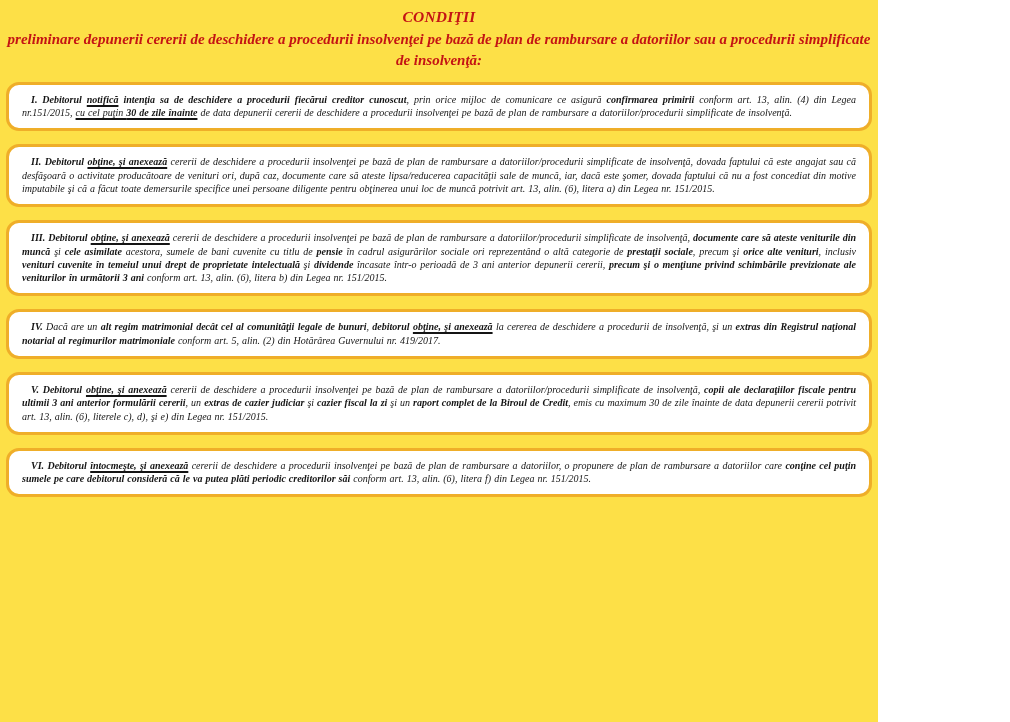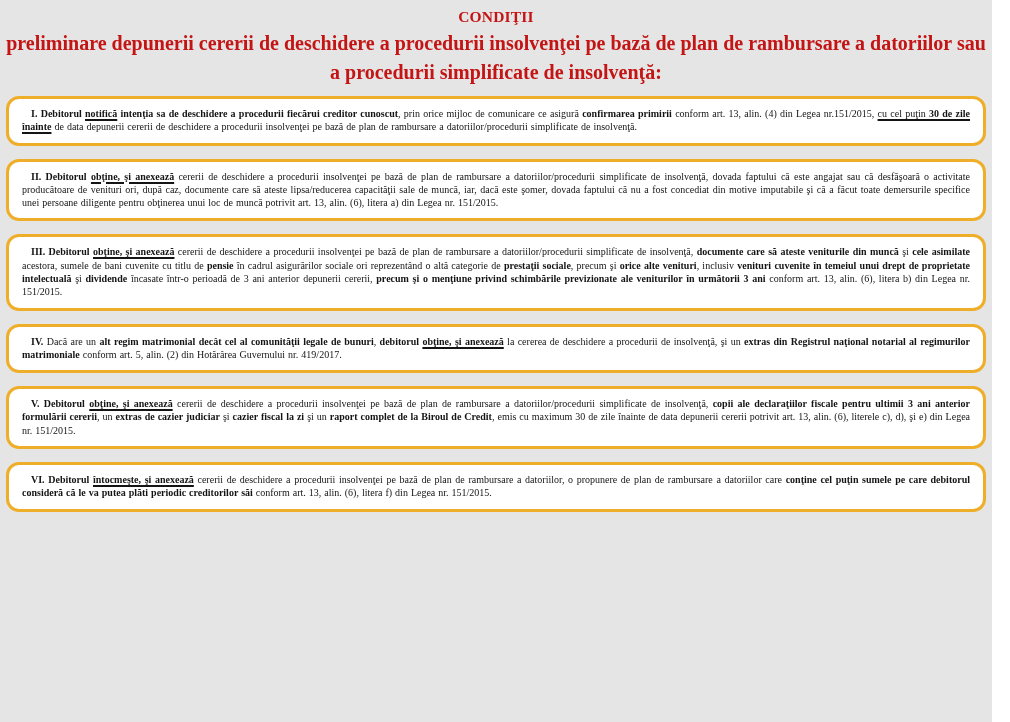--- a/index.html
+++ b/index.html
@@ -2,38 +2,39 @@
 <html lang="ro" style="--accent-red: #c41414; --box-border: #efae29;"><head>
 <meta charset="utf-8">
 <style>
   * { margin: 0; padding: 0; box-sizing: border-box; }
   html, body {
     background: #ffffff;
     width: 1010px;
     font-family: "Liberation Serif", "DejaVu Serif", serif;
   }
   .page {
-    width: 992px;
+    width: 878px;
     min-height: 722px;
     padding: 7px 6px 6px 6px;
-    background: #e5e5e5;
+    background: #fde047;
+    font-style: italic;
   }
   .doc-header {
     text-align: center;
     color: var(--accent-red, #c41414);
     margin-bottom: 10px;
   }
   .doc-title {
     font-size: 15.5px;
     font-weight: bold;
     letter-spacing: 0.2px;
     line-height: 1.3;
   }
   .doc-subtitle {
-    font-size: 20px;
+    font-size: 15px;
     font-weight: bold;
     line-height: 1.42;
     max-width: 990px;
     margin: 2px auto 0 auto;
   }
   .condition-box {
     border: 3px solid var(--box-border, #efae29);
     border-radius: 13px;
     background: #ffffff;
     padding: 8px 13px 9px 13px;

